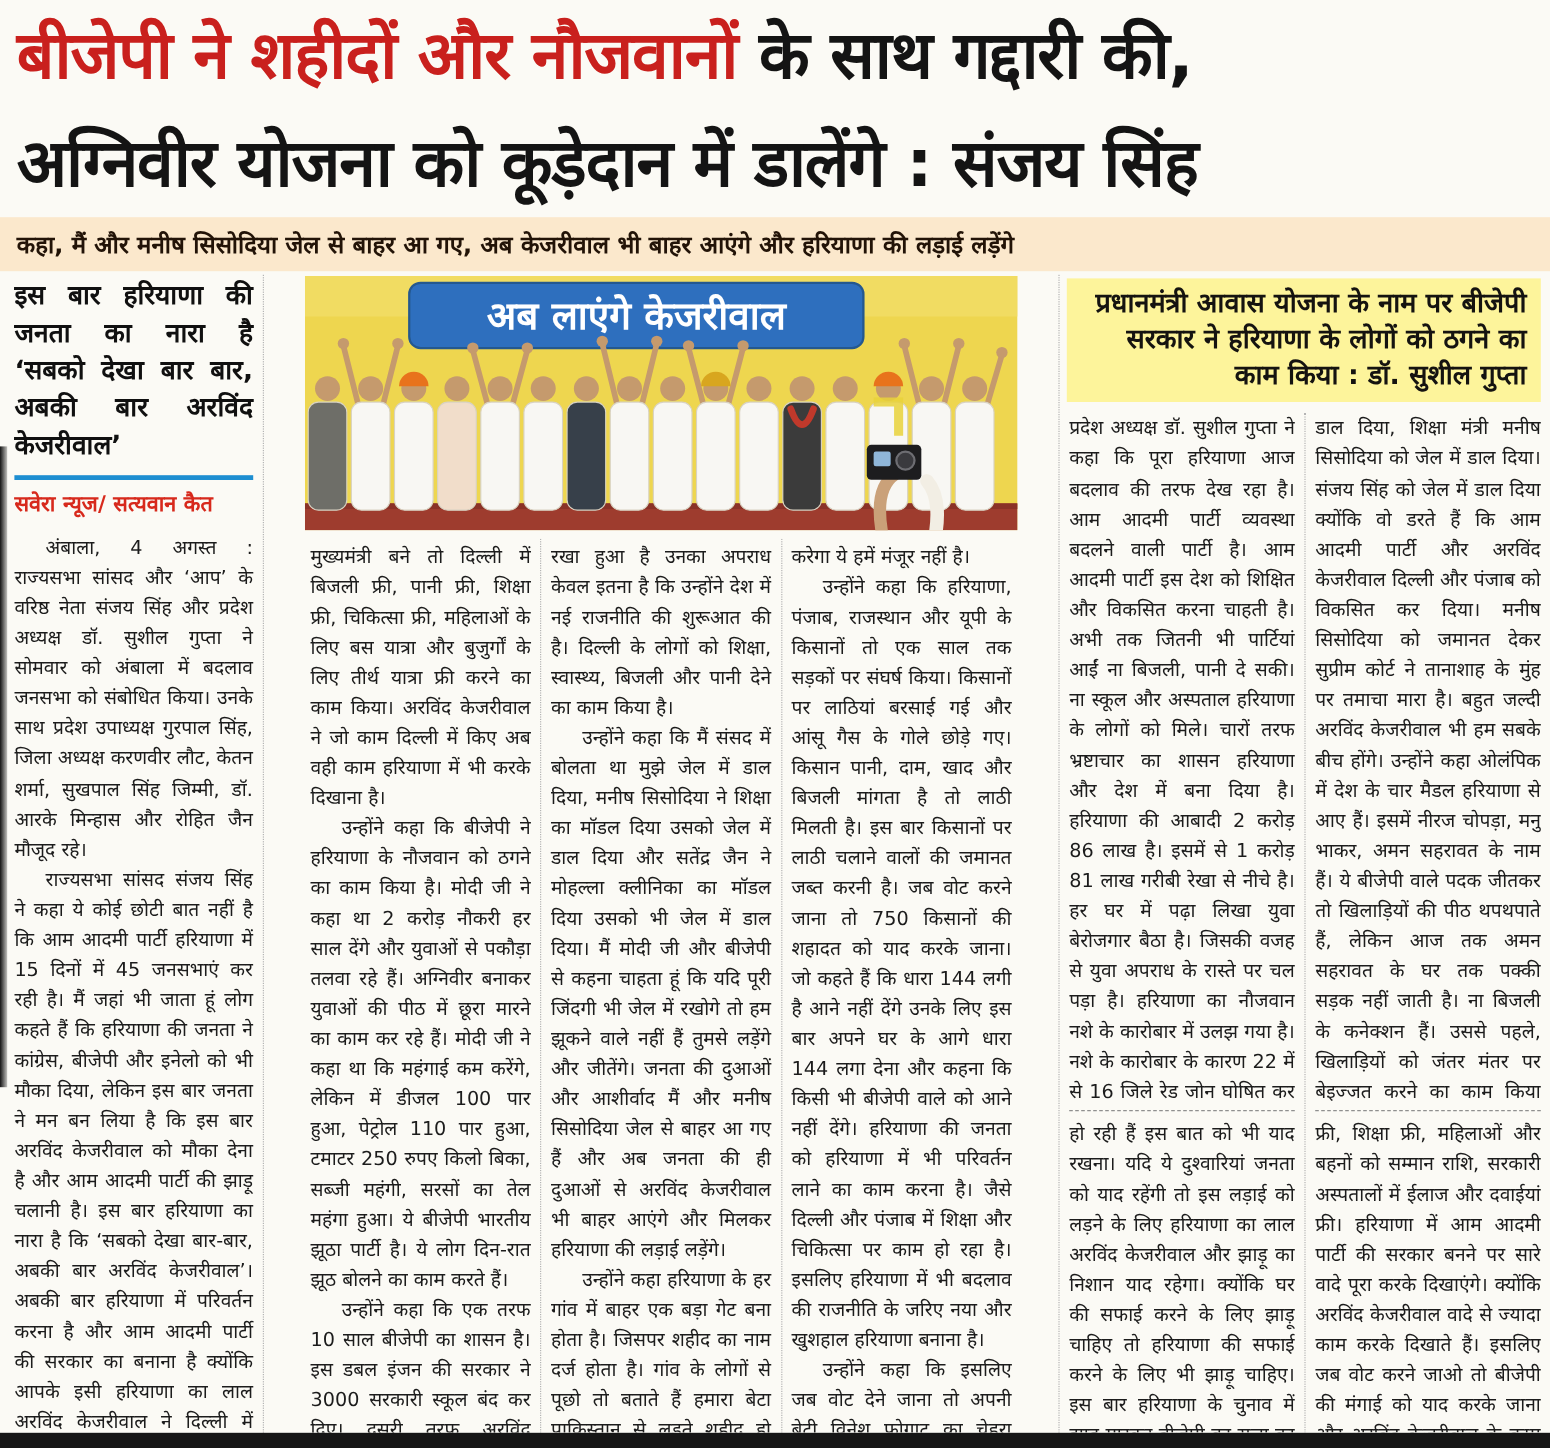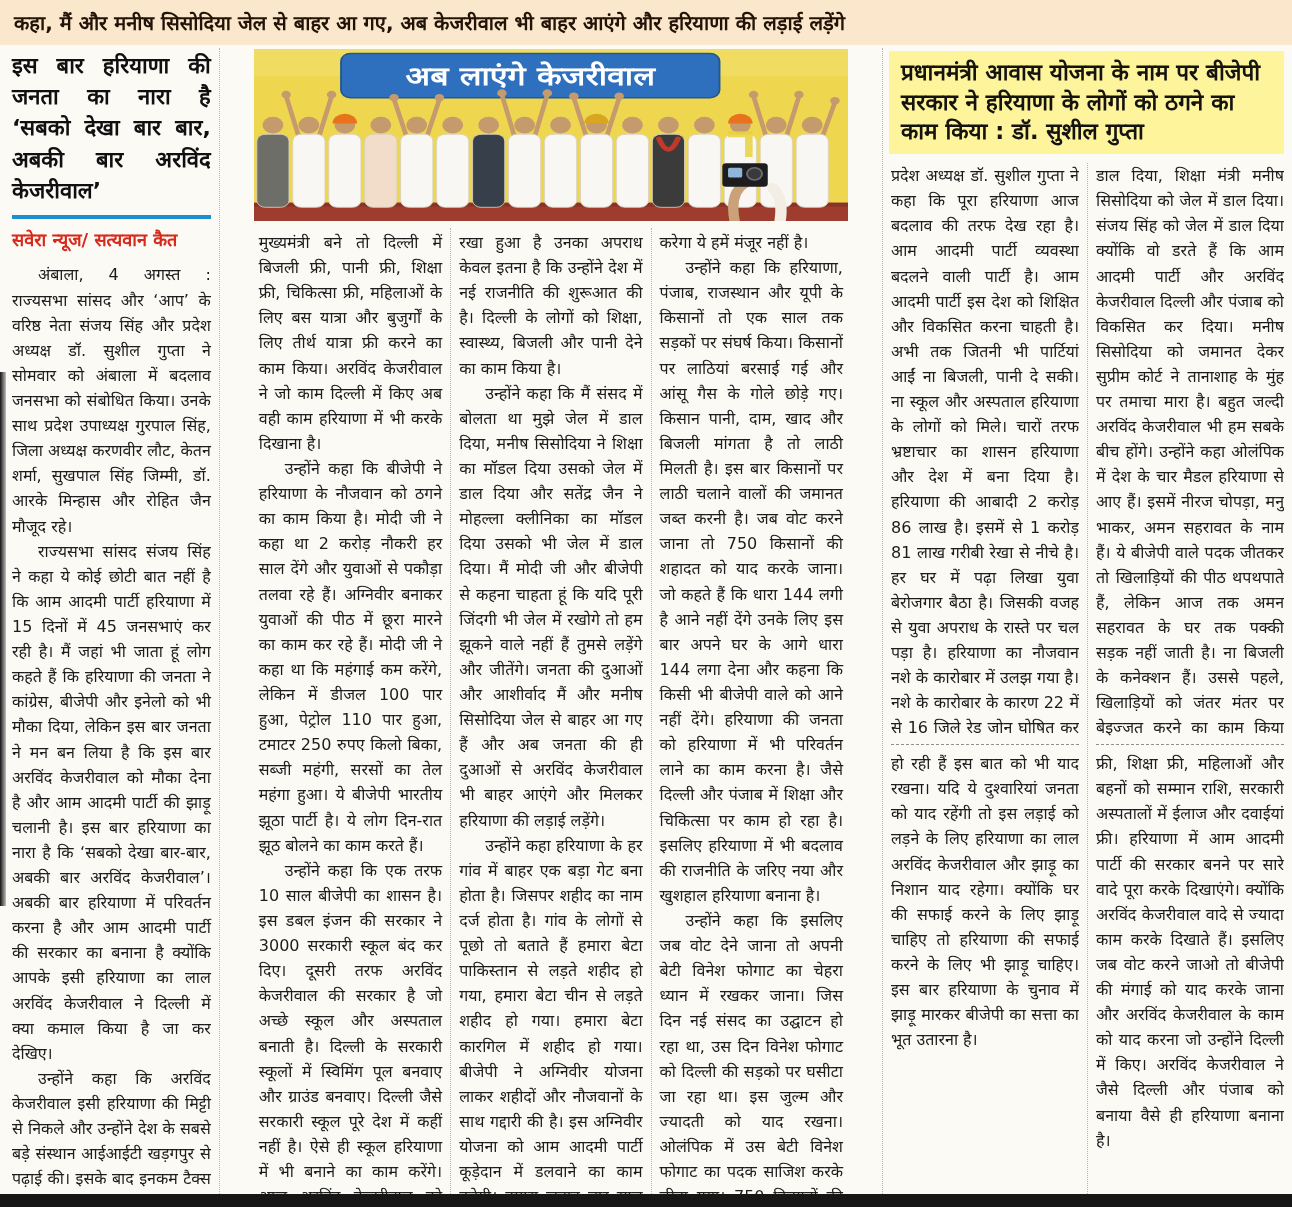--- a/index.html
+++ b/index.html
@@ -34,52 +34,56 @@
   .para.cont { text-indent: 0; }
 
   
   .col-left { width: 230px; padding: 2px 8px 0 12px; border-right: 1px dotted #b4b4b4; overflow: hidden; }
   .intro-box { font-size: 22px; font-weight: 700; line-height: 1.42; color: #101010; }
   .blue-rule { height: 4px; background: #1d8ed1; margin: 9px 0 7px; }
   .byline { color: #d7291c; font-weight: 700; font-size: 18px; text-align: left; margin: 2px 0 8px; }
 
   
   .mid { width: 631px; display: flex; flex-direction: column; overflow: hidden; }
-  .photo-frame { height: 172px; margin: 1px 3px 7px 3px; position: relative; overflow: hidden; }
+  .photo-frame { height: 212px; margin: 1px 3px 7px 3px; position: relative; overflow: hidden; }
   .photo-frame svg { display: block; width: 100%; height: 100%; }
   .mid-cols { flex: 1; display: flex; overflow: hidden; }
   .mcol { flex: 1; padding: 2px 8px 0 8px; overflow: hidden; }
   .mcol + .mcol { border-left: 1px dotted #b4b4b4; }
 
   
   .right { width: 431px; display: flex; flex-direction: column; border-left: 1px dotted #b4b4b4; overflow: hidden; }
   .yellow-box {
     background: #fdf49b; color: #151310;
     margin: 3px 8px 9px 6px; padding: 7px 12px;
-    font-size: 22.5px; font-weight: 700; text-align: left; line-height: 1.32;
+    font-size: 22.5px; font-weight: 700; text-align: right; line-height: 1.32;
   }
   .right-cols { flex: 1; display: flex; overflow: hidden; }
   .rcol { flex: 1; padding: 0 8px; display: flex; flex-direction: column; overflow: hidden; }
   .rcol + .rcol { border-left: 1px dotted #b4b4b4; }
   .rcol-top { height: 574px; overflow: hidden; }
   .dotted-divider { border-top: 1px dashed #8f8f8f; margin: 7px 0 6px; }
   .rcol-bottom { flex: 1; overflow: hidden; }
 
   
   .bottom-bar { height: 13px; background: #161616; }
   .scan-strip {
     position: absolute; left: 0; top: 372px; width: 6px; height: 534px;
     background: linear-gradient(90deg, #141414, rgba(20,20,20,0.25));
   }
 </style>
 </head>
 <body>
 
 <div class="page">
 
+  <div class="headline">
+    <div class="headline-line"><span class="headline-red">बीजेपी ने शहीदों और नौजवानों</span><span> के साथ गद्दारी की,</span></div>
+    <div class="headline-line">अग्निवीर योजना को कूड़ेदान में डालेंगे : संजय सिंह</div>
+  </div>
 
   <div class="subheadline-bar">कहा, मैं और मनीष सिसोदिया जेल से बाहर आ गए, अब केजरीवाल भी बाहर आएंगे और हरियाणा की लड़ाई लड़ेंगे</div>
 
   <div class="content">
 
     <div class="col-left body-text">
       <div class="intro-box">इस बार हरियाणा की जनता का नारा है ‘सबको देखा बार बार, अबकी बार अरविंद केजरीवाल’</div>
       <div class="blue-rule"></div>
       <div class="byline">सवेरा न्यूज/ सत्यवान कैत</div>
       <p class="para">अंबाला, 4 अगस्त : राज्यसभा सांसद और ‘आप’ के वरिष्ठ नेता संजय सिंह और प्रदेश अध्यक्ष डॉ. सुशील गुप्ता ने सोमवार को अंबाला में बदलाव जनसभा को संबोधित किया। उनके साथ प्रदेश उपाध्यक्ष गुरपाल सिंह, जिला अध्यक्ष करणवीर लौट, केतन शर्मा, सुखपाल सिंह जिम्मी, डॉ. आरके मिन्हास और रोहित जैन मौजूद रहे।</p>

